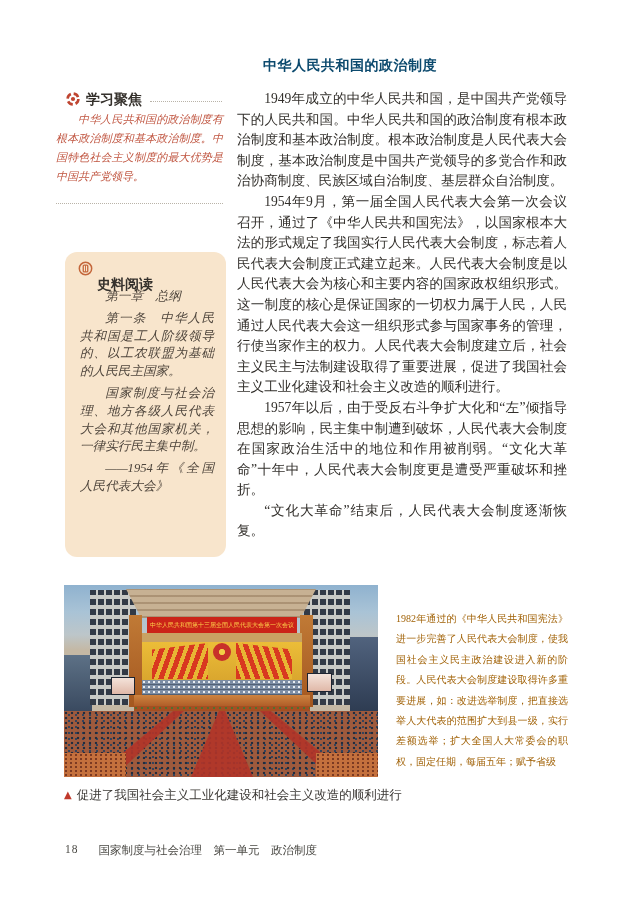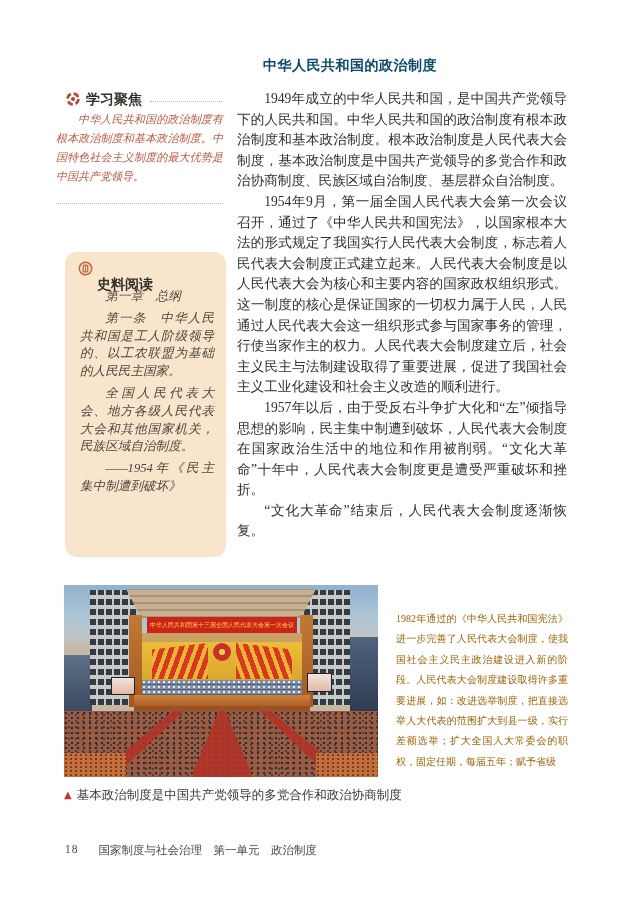--- a/index.html
+++ b/index.html
@@ -134,22 +134,22 @@
 <div class="abs reading-box"></div>
 <svg class="abs reading-icon" viewBox="0 0 16 16">
   <circle cx="8" cy="8" r="6.6" fill="none" stroke="#c4663a" stroke-width="1.6"></circle>
   <rect x="5.6" y="4.4" width="4.8" height="7.2" rx="1" fill="none" stroke="#c4663a" stroke-width="1.4"></rect>
   <line x1="8" y1="4.4" x2="8" y2="11.6" stroke="#c4663a" stroke-width="1"></line>
 </svg>
 <div class="abs reading-head">史料阅读</div>
 <div class="abs reading-body">
   <p>第一章　总纲</p>
   <p>第一条　中华人民共和国是工人阶级领导的、以工农联盟为基础的人民民主国家。</p>
-  <p>全国人民代表大会、地方各级人民代表大会和其他国家机关，民族区域自治制度。</p>
-  <p>——1954年《民主集中制遭到破坏》</p>
+  <p>国家制度与社会治理、地方各级人民代表大会和其他国家机关，一律实行民主集中制。</p>
+  <p>——1954年《全国人民代表大会》</p>
 </div>
 
 <div class="abs main-col">
   <p>1949年成立的中华人民共和国，是中国共产党领导下的人民共和国。中华人民共和国的政治制度有根本政治制度和基本政治制度。根本政治制度是人民代表大会制度，基本政治制度是中国共产党领导的多党合作和政治协商制度、民族区域自治制度、基层群众自治制度。</p>
   <p>1954年9月，第一届全国人民代表大会第一次会议召开，通过了《中华人民共和国宪法》，以国家根本大法的形式规定了我国实行人民代表大会制度，标志着人民代表大会制度正式建立起来。人民代表大会制度是以人民代表大会为核心和主要内容的国家政权组织形式。这一制度的核心是保证国家的一切权力属于人民，人民通过人民代表大会这一组织形式参与国家事务的管理，行使当家作主的权力。人民代表大会制度建立后，社会主义民主与法制建设取得了重要进展，促进了我国社会主义工业化建设和社会主义改造的顺利进行。</p>
   <p>1957年以后，由于受反右斗争扩大化和“左”倾指导思想的影响，民主集中制遭到破坏，人民代表大会制度在国家政治生活中的地位和作用被削弱。“文化大革命”十年中，人民代表大会制度更是遭受严重破坏和挫折。</p>
   <p>“文化大革命”结束后，人民代表大会制度逐渐恢复。</p>
 </div>
 <div class="abs wrapped-col">1982年通过的《中华人民共和国宪法》进一步完善了人民代表大会制度，使我国社会主义民主政治建设进入新的阶段。人民代表大会制度建设取得许多重要进展，如：改进选举制度，把直接选举人大代表的范围扩大到县一级，实行差额选举；扩大全国人大常委会的职权，固定任期，每届五年；赋予省级</div>
 
@@ -175,19 +175,19 @@
   <div class="abs crowd"></div>
   <div class="abs aisle aisle-center"></div>
   <div class="abs aisle aisle-left"></div>
   <div class="abs aisle aisle-right"></div>
   <div class="abs corner-seats corner-left"></div>
   <div class="abs corner-seats corner-right"></div>
 </div>
 
 <div class="abs caption">
   <span class="tri">▲</span>
-  <span>基本政治制度是中国共产党领导的多党合作和政治协商制度</span>
+  <span>促进了我国社会主义工业化建设和社会主义改造的顺利进行</span>
 </div>
 
 <div class="abs footer">
   <span class="num">18</span>
   <span>国家制度与社会治理　第一单元　政治制度</span>
 </div>
 
 </body></html>

